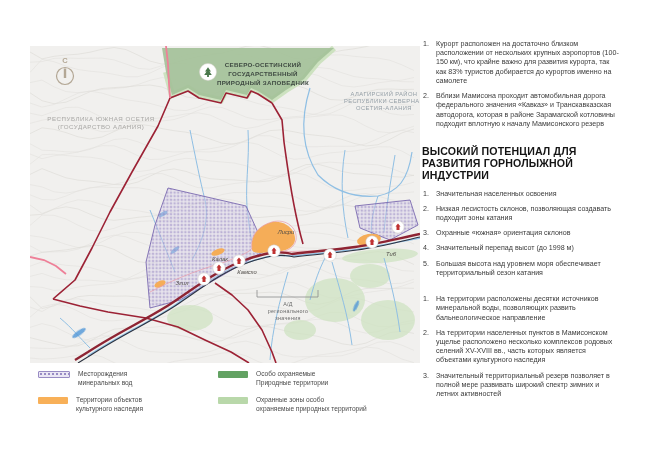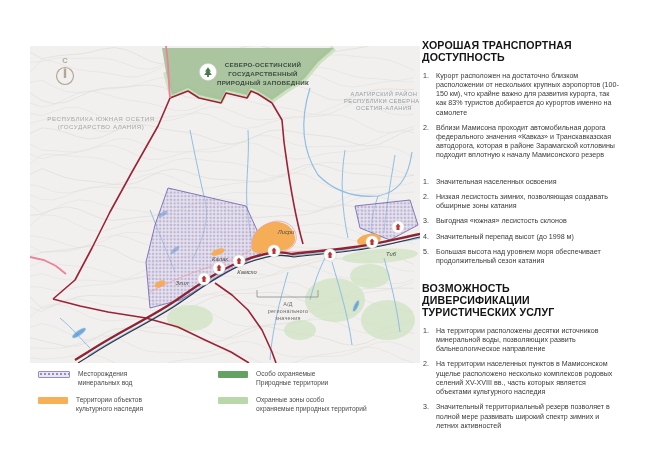--- a/index.html
+++ b/index.html
@@ -235,36 +235,35 @@
       <span class="lbl">
         <span>Охранные зоны особо</span><br>
         <span>охраняемые природных территорий</span>
       </span>
     </div>
   </div>
 </div>
 
 <div class="panel">
   <section>
-    <h2>Хорошая транспортная доступность</h2>
     <ol>
       <li>Курорт расположен на достаточно близком расположении от нескольких крупных аэропортов (100-150 км), что крайне важно для развития курорта, так как 83% туристов добирается до курортов именно на самолете</li>
       <li>Вблизи Мамисона проходит автомобильная дорога федерального значения «Кавказ» и Транскавказская автодорога, которая в районе Зарамагской котловины подходит вплотную к началу Мамисонского резерв</li>
     </ol>
   </section>
   <section>
+    <h2>Высокий потенциал для развития горнолыжной индустрии</h2>
     <ol>
       <li>Значительная населенных освоения</li>
-      <li>Низкая лесистость зимних, позволяющая создавать обширные зоны катания</li>
-      <li>Выгодная «южная» лесистость склонов</li>
+      <li>Низкая лесистость склонов, позволяющая создавать подходит зоны катания</li>
+      <li>Охранные «южная» ориентация склонов</li>
       <li>Значительный перепад высот (до 1998 м)</li>
-      <li>Большая высота над уровнем моря обеспечивает продолжительный сезон катания</li>
+      <li>Большая высота над уровнем моря обеспечивает территориальный сезон катания</li>
     </ol>
   </section>
   <section>
-    <h2>Возможность диверсификации туристических услуг</h2>
     <ol>
       <li>На территории расположены десятки источников минеральной воды, позволяющих развить бальнеологическое направление</li>
       <li>На территории населенных пунктов в Мамисонском ущелье расположено несколько комплексов родовых селений XV-XVIII вв., часть которых является объектами культурного наследия</li>
       <li>Значительный территориальный резерв позволяет в полной мере развивать широкий спектр зимних и летних активностей</li>
     </ol>
   </section>
 </div>
 
 </body></html>

